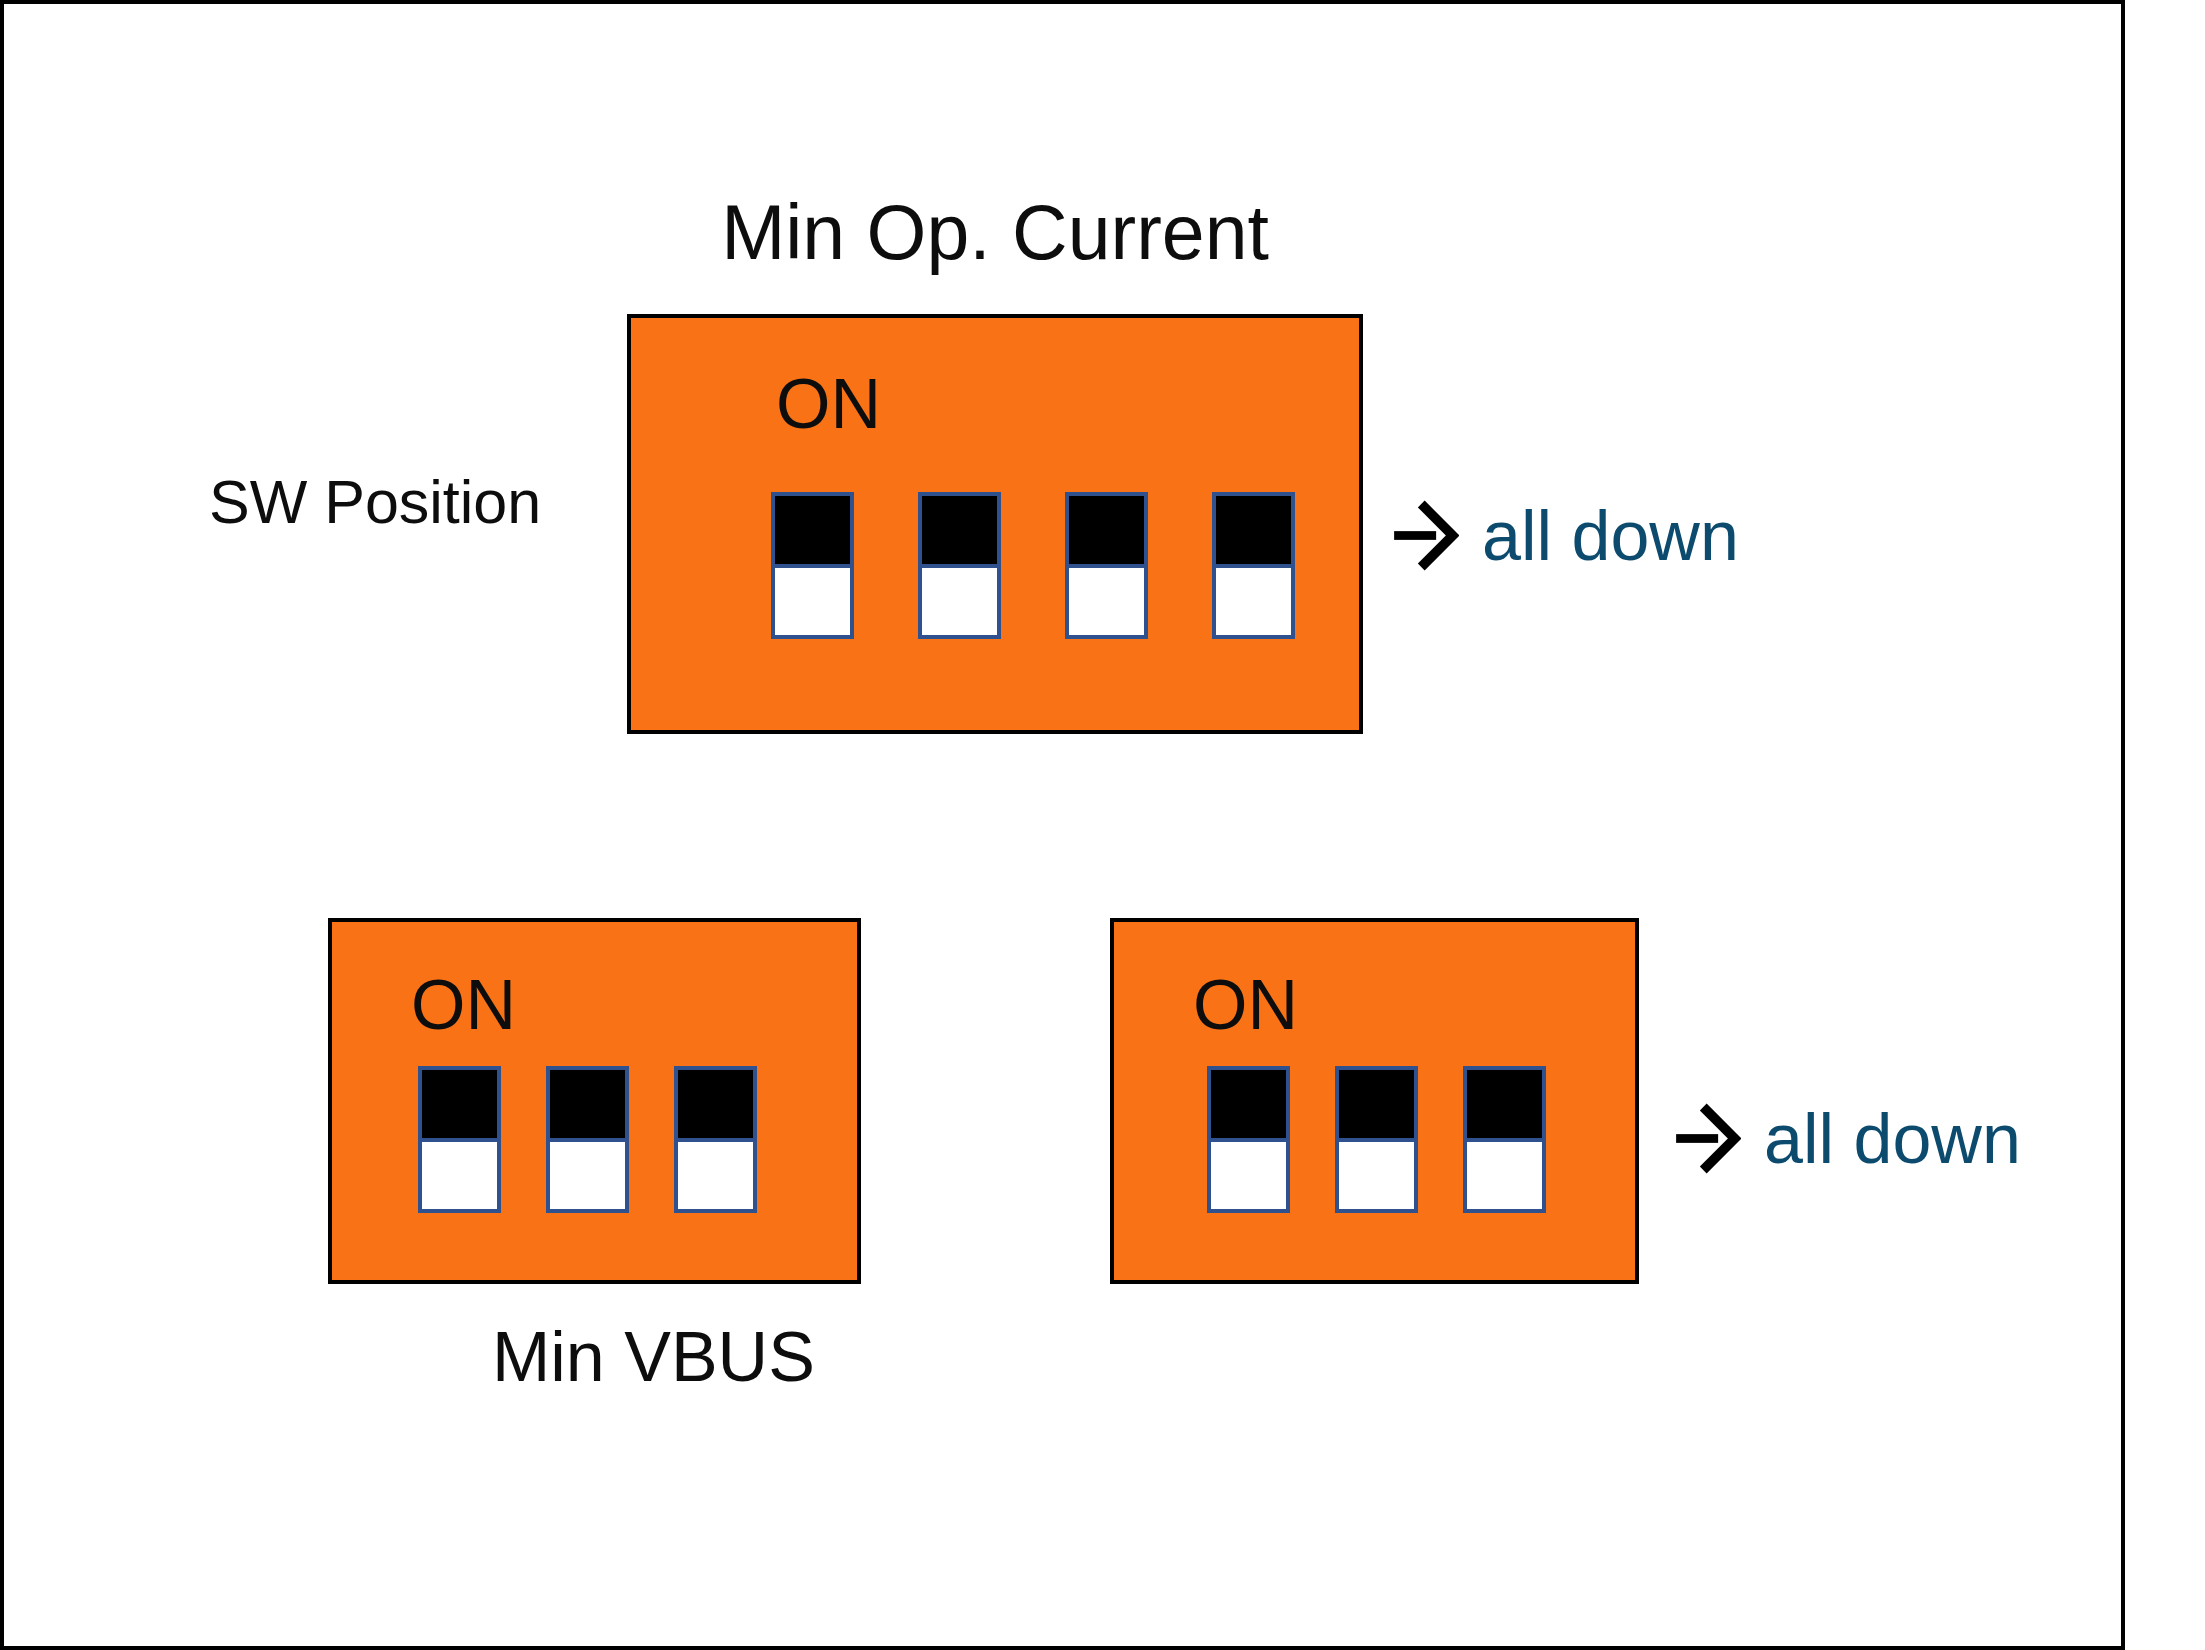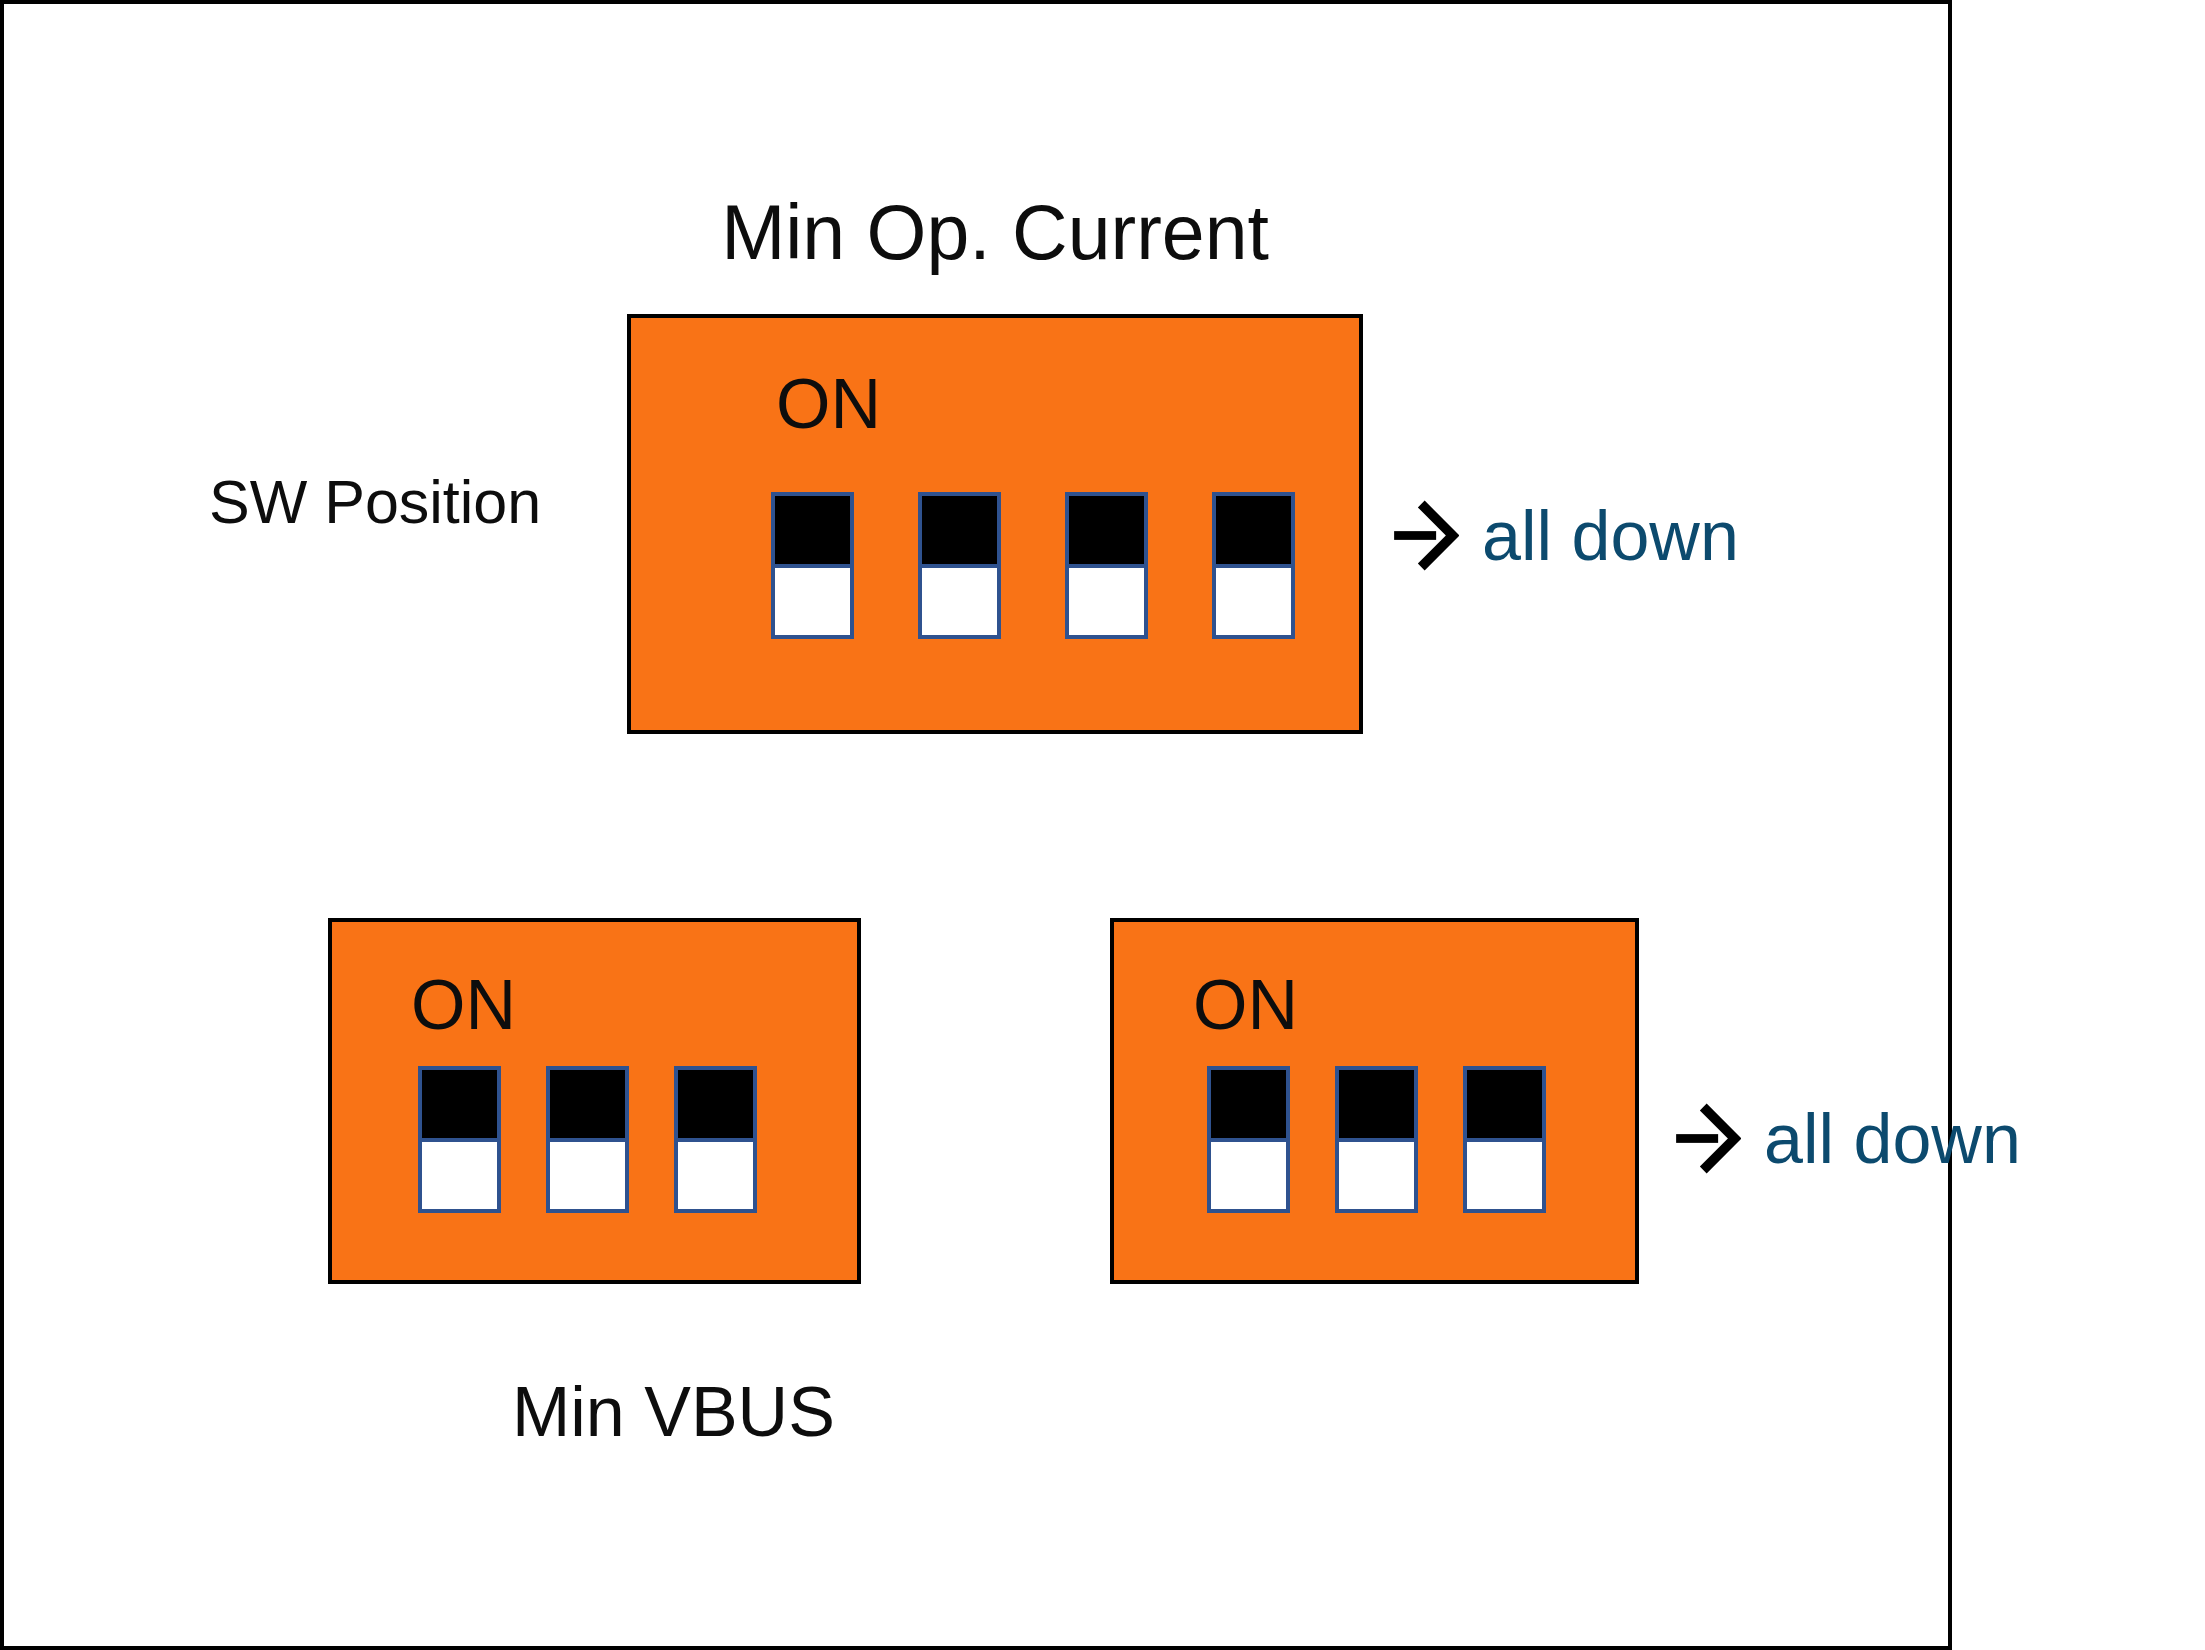--- a/index.html
+++ b/index.html
@@ -1,21 +1,21 @@
 <!DOCTYPE html>
 <html style="font-size:14px"><head>
 <meta charset="utf-8">
 <style>
   html,body{margin:0;padding:0;background:#ffffff;}
   body{
     width:2205px;height:1650px;position:relative;overflow:hidden;
     font-family:"Liberation Sans","DejaVu Sans",sans-serif;color:#000;
   }
   .frame{
-    position:absolute;left:0;top:0;width:1952px;height:1650px;
+    position:absolute;left:0;top:0;width:2125px;height:1650px;
     border:4.4px solid #000;box-sizing:border-box;background:#fff;
   }
   .label{position:absolute;font-size:61px;line-height:1.1;white-space:nowrap;color:#0d0d0d;}
   .title{
     position:absolute;left:623px;top:186px;width:736px;text-align:center;
     font-size:77px;line-height:1.1;white-space:nowrap;color:#0d0d0d;
   }
   .panel{
     position:absolute;border:4.4px solid #000;box-sizing:border-box;background:#f97316;
   }
@@ -38,21 +38,21 @@
   .sw-off-segment{flex:1;background:#FFFFFF;}
   .annotation{
     position:absolute;display:flex;align-items:center;gap:23px;
     font-size:70px;line-height:1;white-space:nowrap;color:#0c4a6e;
   }
   .annotation-top{left:1390px;top:493px;}
   .annotation-bottom{left:1672px;top:1096px;}
   .arrow-icon{width:65px;height:77px;flex:0 0 auto;}
   .arrow-icon svg{display:block;width:100%;height:100%;}
   .caption{position:absolute;font-size:70px;line-height:1.1;white-space:nowrap;color:#0d0d0d;}
-  .caption-min{left:488px;top:1370px;margin-left:20px;}
+  .caption-min{left:488px;top:1315px;}
   .caption-max{left:1207px;top:1387px;}
   .side-label{left:205px;top:465px;}
 </style>
 </head>
 <body>
 
 <div class="frame">
 
   <div class="title">Min Op. Current</div>
 

